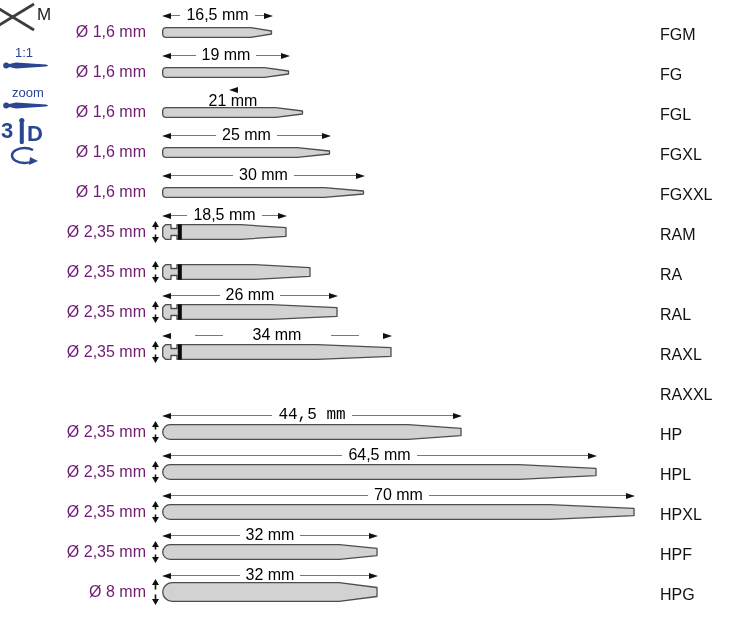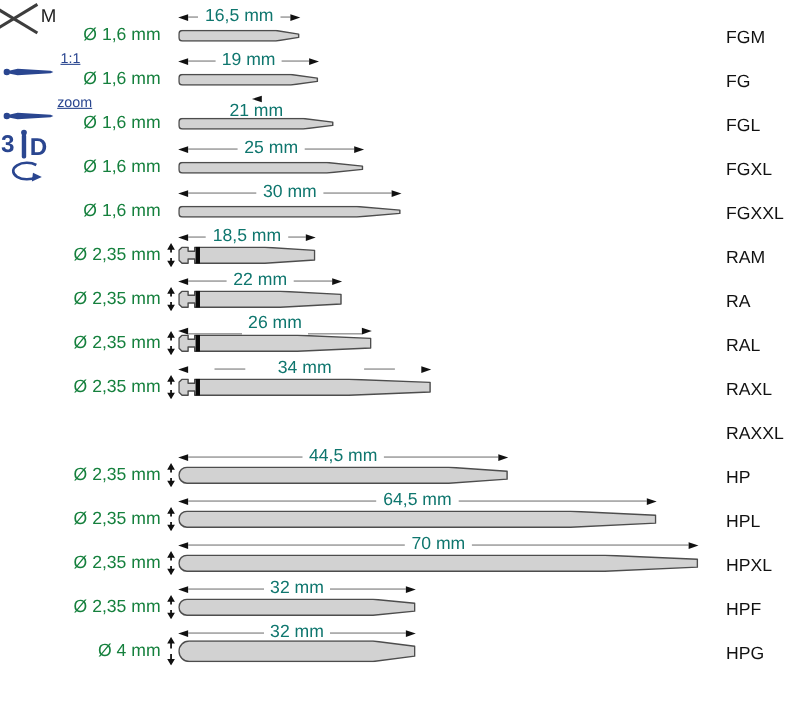--- a/index.html
+++ b/index.html
@@ -3,46 +3,46 @@
 <meta charset="utf-8">
 <style>
   html,body{margin:0;padding:0;background:#fff;}
   #stage{
     position:relative;width:734px;height:640px;background:#fff;overflow:hidden;
     font-family:"Liberation Sans",sans-serif;color:#111;
   }
   
   .side{position:absolute;left:0;top:0;width:70px;height:180px;}
   .m-label{position:absolute;left:37px;top:5px;font-size:17px;color:#222;}
-  .link{position:absolute;font-size:13px;color:#2a4690;text-decoration:underline;cursor:pointer;margin-left:40px;}
+  .link{position:absolute;font-size:13px;color:#2a4690;cursor:pointer;}
   .link11{left:15px;top:45px;}
   .linkzoom{left:12px;top:85px;}
   .burglyph{position:absolute;left:3px;}
   .bur11{top:61px;}
   .burzoom{top:101px;}
   .threed{position:absolute;left:1px;top:116px;cursor:pointer;}
   
   .rows{position:absolute;left:0;top:0;width:734px;height:640px;}
   .row{position:absolute;left:0;width:734px;height:40px;}
   .dia{
     position:absolute;left:0;top:11px;width:146px;text-align:right;
-    font-size:16px;white-space:nowrap;color:#15803d;
+    font-size:16px;white-space:nowrap;color:#701a75;
   }
   .darrow{position:absolute;left:151px;}
   .shank{position:absolute;left:162px;line-height:0;}
   .dim{
     position:absolute;left:162px;top:-5px;height:17px;
     display:flex;align-items:center;
   }
   .dimline{height:1px;background:#787878;flex:1 1 auto;}
   .ah{width:0;height:0;flex:0 0 auto;}
   .ah-l{border-top:3.5px solid transparent;border-bottom:3.5px solid transparent;border-right:9px solid #111;}
   .ah-r{border-top:3.5px solid transparent;border-bottom:3.5px solid transparent;border-left:9px solid #111;}
   .dimlabel{
-    flex:0 0 auto;padding:0 6px;font-size:16px;white-space:nowrap;color:#0f766e;
+    flex:0 0 auto;padding:0 6px;font-size:16px;white-space:nowrap;color:#000000;
     transform:translateY(-1px);
   }
   .type{
     position:absolute;left:660px;top:14px;font-size:16px;color:#111;white-space:nowrap;
   }
 </style>
 </head>
 <body>
 
 <div id="stage">
@@ -170,40 +170,33 @@
             <rect x="15.8" y="0.4" width="4" height="15.2" fill="#0a0a0a"></rect>
           </svg></div>
       <div class="type">RAM</div>
     </div>
       <div class="row" style="top: 252px;">
       <div class="dia">Ø 2,35 mm</div>
       <div class="darrow" style="top: 9px;"><svg width="9" height="22" viewBox="0 0 9 22">
             <path d="M4.5 0 L1 6 L3.7 6 L3.7 8.5 L5.3 8.5 L5.3 6 L8 6 Z" fill="#111"></path>
             <path d="M4.5 22 L1 16 L3.7 16 L3.7 13.5 L5.3 13.5 L5.3 16 L8 16 Z" fill="#111"></path>
           </svg></div>
-      <div class="dim" style="width: 149px;">
-        <span class="ah ah-l"></span>
-        <span class="dimline"></span>
-        <span class="dimlabel">22 mm</span>
-        <span class="dimline"></span>
-        <span class="ah ah-r"></span>
-      </div>
       <div class="shank" style="top: 12px;"><svg width="149" height="16" viewBox="0 0 149 16">
             <path d="M 0.7 3.5 L 3.5 0.7 L 9 0.7 L 9 4.48 L 15 4.48 L 15 0.7 L 92.72 0.7 L 148 3.5999999999999996 L 148 12.4 L 92.72 15.3 L 15 15.3 L 15 11.52 L 9 11.52 L 9 15.3 L 3.5 15.3 L 0.7 12.5 Z" fill="#d2d2d2" stroke="#4d4d4d" stroke-width="1.3" stroke-linejoin="round"></path>
             <rect x="15.8" y="0.4" width="4" height="15.2" fill="#0a0a0a"></rect>
           </svg></div>
       <div class="type">RA</div>
     </div>
       <div class="row" style="top: 292px;">
       <div class="dia">Ø 2,35 mm</div>
       <div class="darrow" style="top: 9px;"><svg width="9" height="22" viewBox="0 0 9 22">
             <path d="M4.5 0 L1 6 L3.7 6 L3.7 8.5 L5.3 8.5 L5.3 6 L8 6 Z" fill="#111"></path>
             <path d="M4.5 22 L1 16 L3.7 16 L3.7 13.5 L5.3 13.5 L5.3 16 L8 16 Z" fill="#111"></path>
           </svg></div>
-      <div class="dim" style="width: 176px; align-items: flex-end;">
+      <div class="dim" style="width: 176px;">
         <span class="ah ah-l"></span>
         <span class="dimline"></span>
         <span class="dimlabel">26 mm</span>
         <span class="dimline"></span>
         <span class="ah ah-r"></span>
       </div>
       <div class="shank" style="top: 12px;"><svg width="176" height="16" viewBox="0 0 176 16">
             <path d="M 0.7 3.5 L 3.5 0.7 L 9 0.7 L 9 4.48 L 15 4.48 L 15 0.7 L 108.38 0.7 L 175 3.5999999999999996 L 175 12.4 L 108.38 15.3 L 15 15.3 L 15 11.52 L 9 11.52 L 9 15.3 L 3.5 15.3 L 0.7 12.5 Z" fill="#d2d2d2" stroke="#4d4d4d" stroke-width="1.3" stroke-linejoin="round"></path>
             <rect x="15.8" y="0.4" width="4" height="15.2" fill="#0a0a0a"></rect>
           </svg></div>
@@ -231,21 +224,21 @@
       <div class="row" style="top: 372px;">
 
       <div class="type">RAXXL</div>
     </div>
       <div class="row" style="top: 412px;">
       <div class="dia">Ø 2,35 mm</div>
       <div class="darrow" style="top: 9px;"><svg width="9" height="22" viewBox="0 0 9 22">
             <path d="M4.5 0 L1 6 L3.7 6 L3.7 8.5 L5.3 8.5 L5.3 6 L8 6 Z" fill="#111"></path>
             <path d="M4.5 22 L1 16 L3.7 16 L3.7 13.5 L5.3 13.5 L5.3 16 L8 16 Z" fill="#111"></path>
           </svg></div>
-      <div class="dim" style="width: 300px;">
+      <div class="dim" style="width: 300px; font-family: Liberation Mono, monospace;">
         <span class="ah ah-l"></span>
         <span class="dimline"></span>
         <span class="dimlabel">44,5 mm</span>
         <span class="dimline"></span>
         <span class="ah ah-r"></span>
       </div>
       <div class="shank" style="top: 12px;"><svg width="300" height="16" viewBox="0 0 300 16">
             <path d="M 8 0.7 L 246 0.7 L 299 4.4 L 299 11.6 L 246 15.3 L 8 15.3 A 7.3 7.3 0 0 1 8 0.7 Z" fill="#d2d2d2" stroke="#4d4d4d" stroke-width="1.3" stroke-linejoin="round"></path>
           </svg></div>
       <div class="type">HP</div>
@@ -298,21 +291,21 @@
         <span class="dimlabel">32 mm</span>
         <span class="dimline"></span>
         <span class="ah ah-r"></span>
       </div>
       <div class="shank" style="top: 12px;"><svg width="216" height="16" viewBox="0 0 216 16">
             <path d="M 8 0.7 L 177.12 0.7 L 215 4.4 L 215 11.6 L 177.12 15.3 L 8 15.3 A 7.3 7.3 0 0 1 8 0.7 Z" fill="#d2d2d2" stroke="#4d4d4d" stroke-width="1.3" stroke-linejoin="round"></path>
           </svg></div>
       <div class="type">HPF</div>
     </div>
       <div class="row" style="top: 572px;">
-      <div class="dia">Ø 4 mm</div>
+      <div class="dia">Ø 8 mm</div>
       <div class="darrow" style="top: 7px;"><svg width="9" height="26" viewBox="0 0 9 26">
             <path d="M4.5 0 L1 6 L3.7 6 L3.7 10.5 L5.3 10.5 L5.3 6 L8 6 Z" fill="#111"></path>
             <path d="M4.5 26 L1 20 L3.7 20 L3.7 15.5 L5.3 15.5 L5.3 20 L8 20 Z" fill="#111"></path>
           </svg></div>
       <div class="dim" style="width: 216px;">
         <span class="ah ah-l"></span>
         <span class="dimline"></span>
         <span class="dimlabel">32 mm</span>
         <span class="dimline"></span>
         <span class="ah ah-r"></span>

